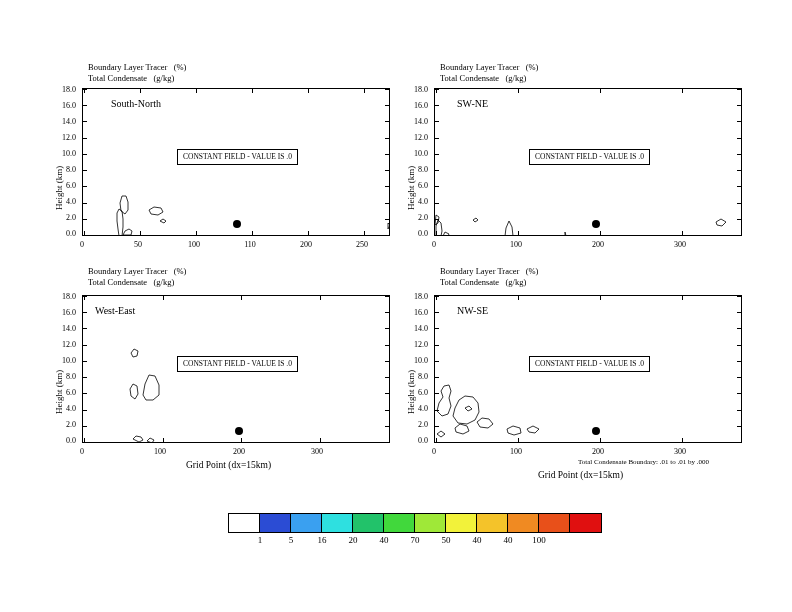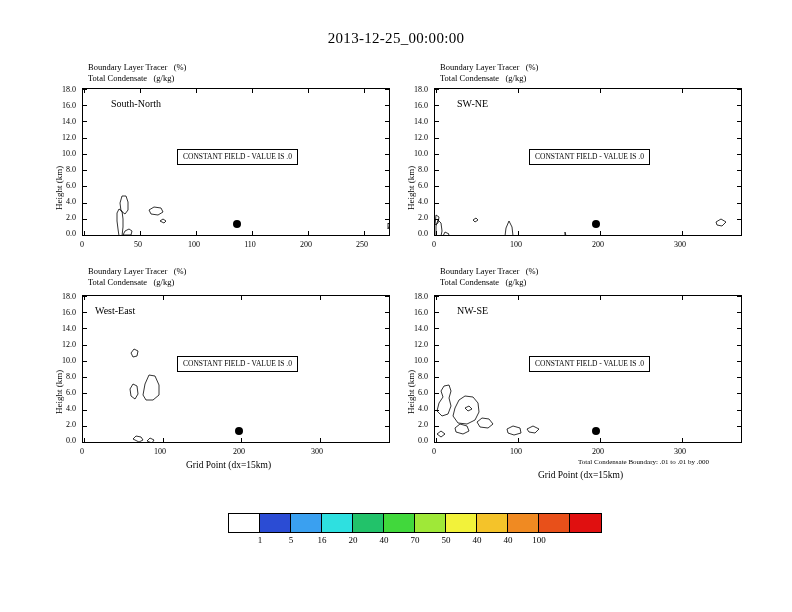--- a/index.html
+++ b/index.html
@@ -128,21 +128,20 @@
     fill: none;
     stroke: #000000;
     stroke-width: 0.8;
   }
 </style>
 </head>
 <body>
 
 <div id="root">
 
-  <div class="main-title">2013-12-25_00:00:00</div>
 
   <div class="panel">
     <div class="panel-head" style="left:88px; top:62px;">Boundary Layer Tracer   (%)</div>
     <div class="panel-head" style="left:88px; top:73px;">Total Condensate   (g/kg)</div>
 
     <div class="ylabel" style="left:54px; top:210px;">Height  (km)</div>
 
     <div class="tick-lab-y" style="left:50px; top:85px; width:26px;">18.0</div>
     <div class="tick-lab-y" style="left:50px; top:101px; width:26px;">16.0</div>
     <div class="tick-lab-y" style="left:50px; top:117px; width:26px;">14.0</div>

